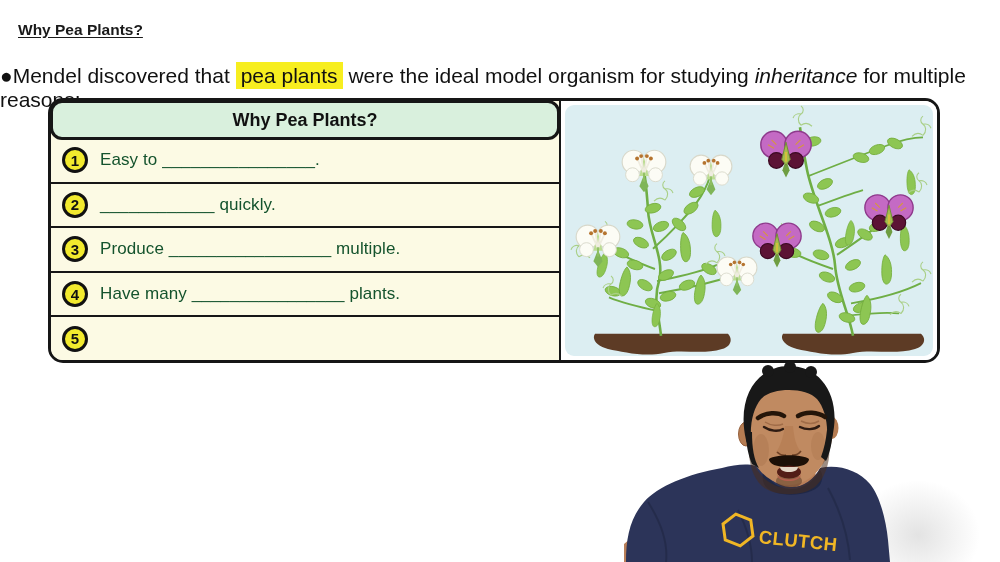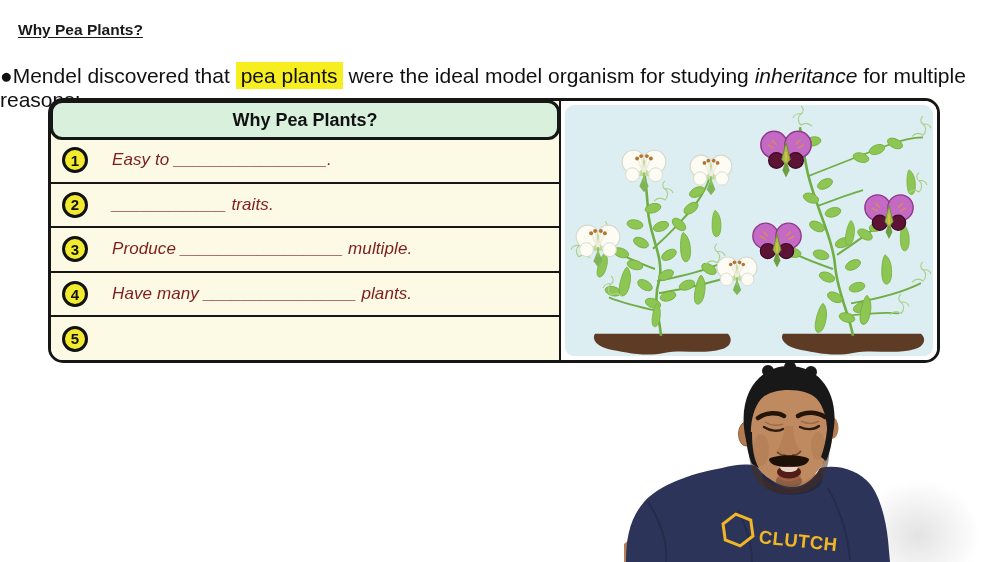--- a/index.html
+++ b/index.html
@@ -44,21 +44,21 @@
     height:44px;box-sizing:border-box;flex:1;
     display:flex;align-items:center;padding-left:11px;
   }
   .row + .row{border-top:2px solid #161616;}
   .num{
     width:20px;height:20px;flex:0 0 20px;
     background:#f2ea2e;border:3.5px solid #111;border-radius:50%;
     display:flex;align-items:center;justify-content:center;
     font-size:15px;font-weight:bold;color:#111;
   }
-  .row-text{margin-left:24px;font-size:17px;color:#7f1d1d;letter-spacing:0.1px;font-style:italic;}
+  .row-text{margin-left:12px;font-size:17px;color:#14532d;letter-spacing:0.1px;}
   .plant-panel{
     flex:1;box-sizing:border-box;padding:4px;
     border-radius:0 12px 12px 0;background:#ffffff;
   }
   .plant-bg{
     width:100%;height:100%;background:#dceef2;border-radius:9px;overflow:hidden;
   }
   .plant-bg svg{display:block;width:100%;height:100%;}
   .presenter{
     position:absolute;left:618px;top:360px;width:382px;height:202px;
@@ -74,21 +74,21 @@
 <div class="main-box">
   <div class="left-col">
     <div class="tbl-header">Why Pea Plants?</div>
     <div class="rows">
       <div class="row">
         <span class="num">1</span>
         <span class="row-text">Easy to ________________.</span>
       </div>
       <div class="row">
         <span class="num">2</span>
-        <span class="row-text">____________ traits.</span>
+        <span class="row-text">____________ quickly.</span>
       </div>
       <div class="row">
         <span class="num">3</span>
         <span class="row-text">Produce _________________ multiple.</span>
       </div>
       <div class="row">
         <span class="num">4</span>
         <span class="row-text">Have many ________________ plants.</span>
       </div>
       <div class="row">

